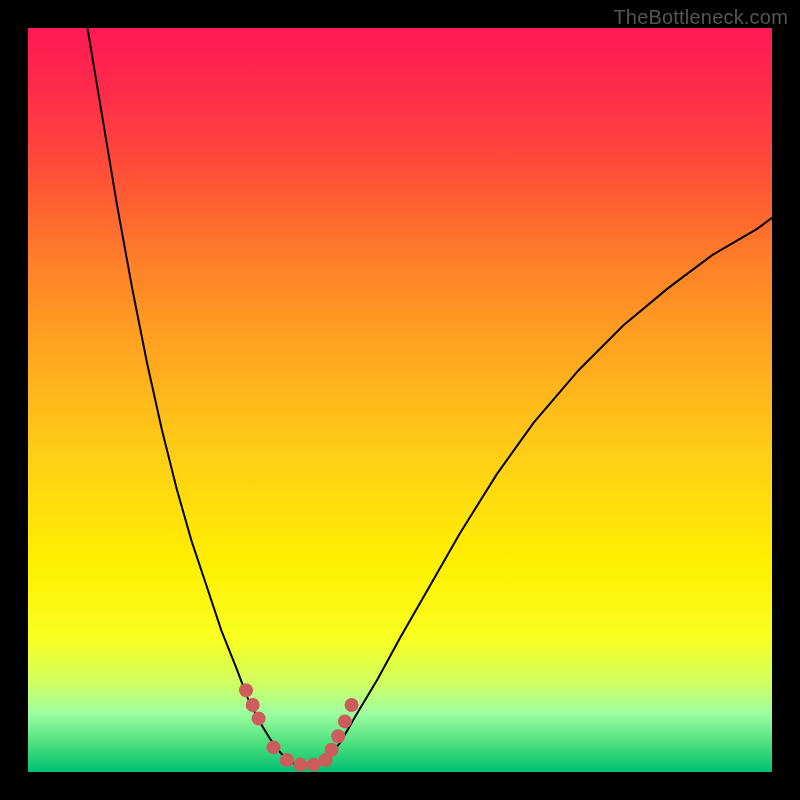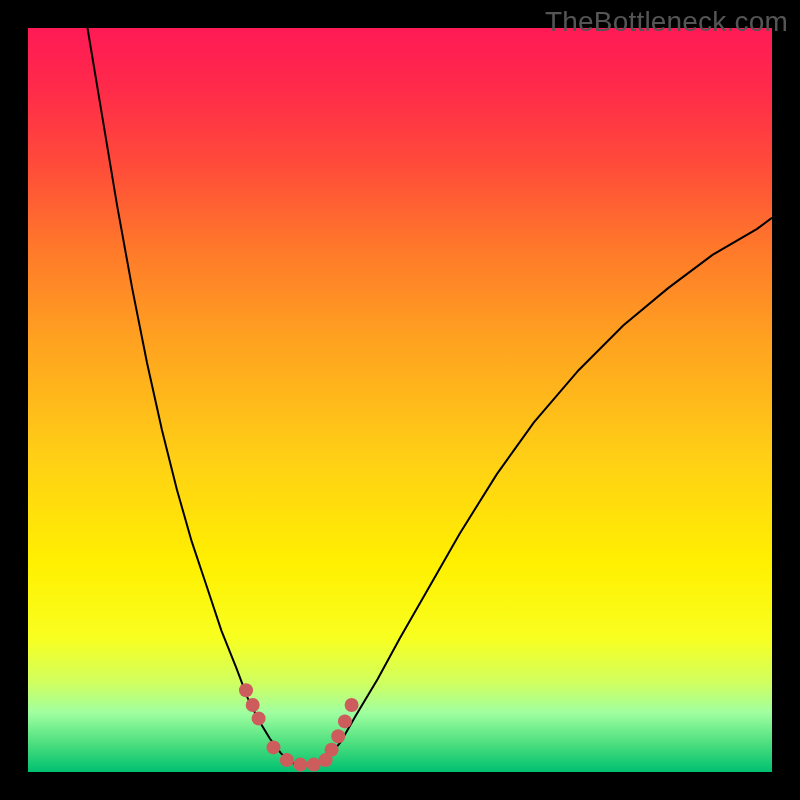--- a/index.html
+++ b/index.html
@@ -28,21 +28,21 @@
       #d0ff60 88%,
       #a0ffa0 92%,
       #50e080 96%,
       #00c070 100%);
   }
   .watermark {
     position: absolute;
     top: 6px;
     right: 12px;
     font-family: Arial, Helvetica, sans-serif;
-    font-size: 28px;
+    font-size: 20px;
     color: #555;
     font-weight: 500;
     letter-spacing: 0.2px;
   }
   svg.curve {
     position: absolute;
     left: 0; top: 0;
     width: 744px;
     height: 744px;
   }

